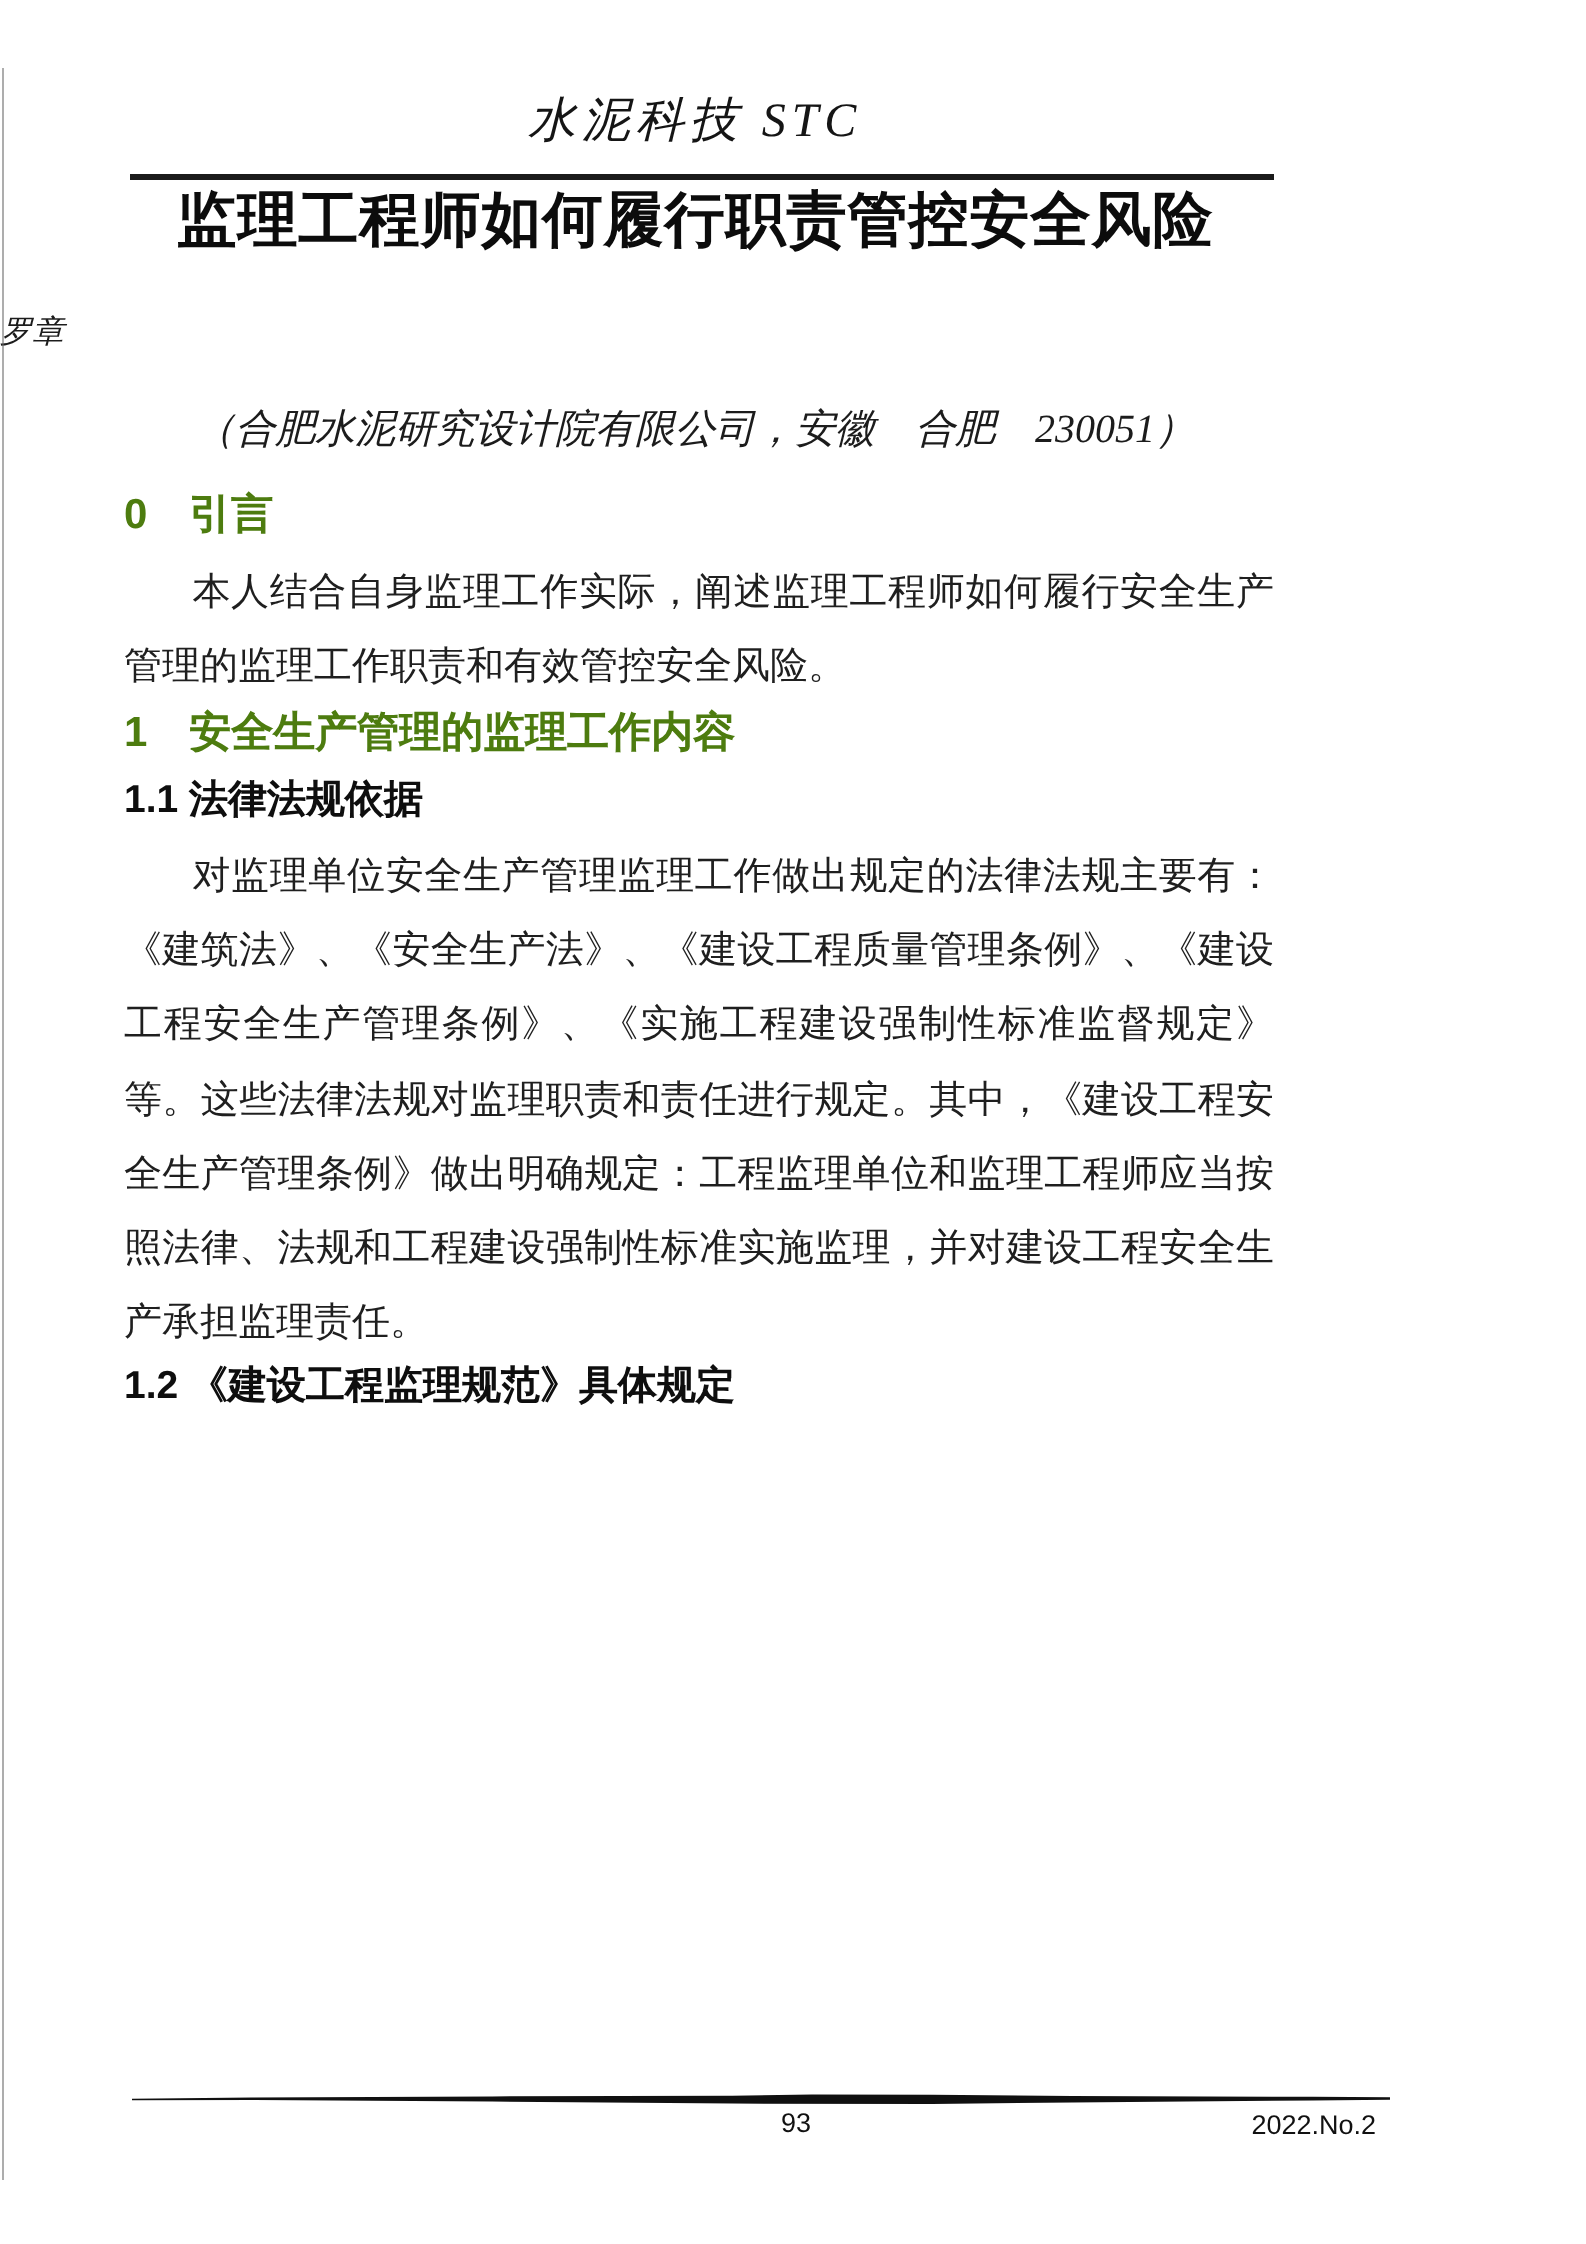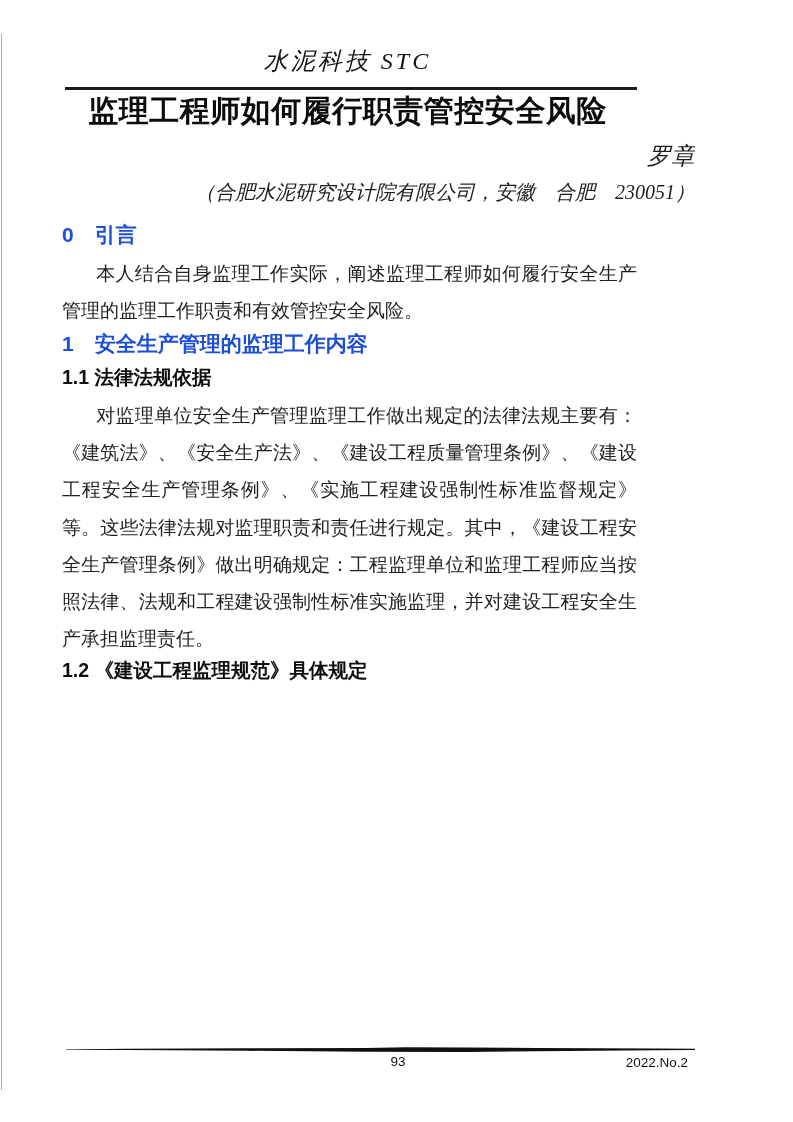--- a/index.html
+++ b/index.html
@@ -39,45 +39,45 @@
   .article-title {
     text-align: center;
     font-family: "Liberation Sans", "DejaVu Sans", sans-serif;
     font-weight: 700;
     font-size: 30px;
     letter-spacing: 0.5px;
     line-height: 42px;
     color: #0c0c0c;
   }
   .article-author {
-    margin-top: 11px;
-    text-align: right;
+    margin-top: 22px;
+    text-align: left;
     font-style: italic;
-    font-size: 24px;
+    font-size: 16px;
     line-height: 26px;
   }
   .article-affiliation {
-    margin-top: 9px;
-    text-align: right;
+    margin-top: 21px;
+    text-align: center;
     font-style: italic;
     font-size: 20px;
     line-height: 28px;
   }
   
   .article-body {
     margin: 0 58px 0 62px; 
     text-align: justify;
   }
   .blk-h1 {
     font-family: "Liberation Sans", "DejaVu Sans", sans-serif;
     font-weight: 700;
     font-size: 21px;
     line-height: 29px;
     margin: 0 0 6px 0;
-    color: #1d4ed8;
+    color: #4d7c0f;
     text-align: left;
   }
   .article-body > .blk-h1:first-child { margin-top: 14px; }
   .blk-h2 {
     font-family: "Liberation Sans", "DejaVu Sans", sans-serif;
     font-weight: 700;
     font-size: 19.5px;
     line-height: 27px;
     margin: 0 0 6px 0;
     color: #0e0e0e;

